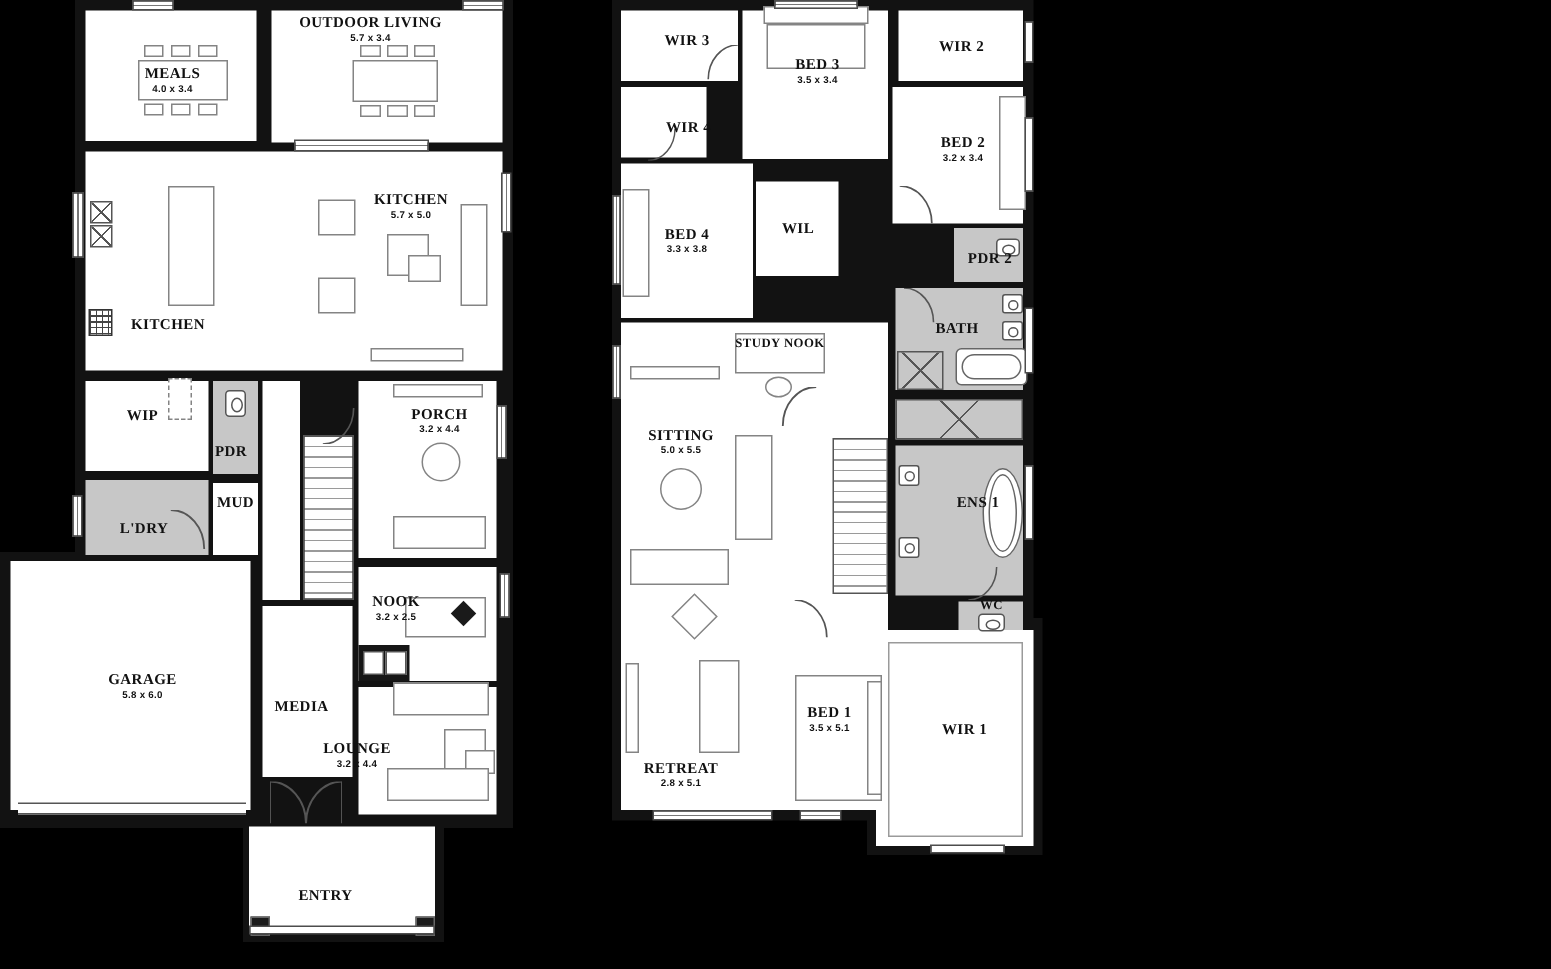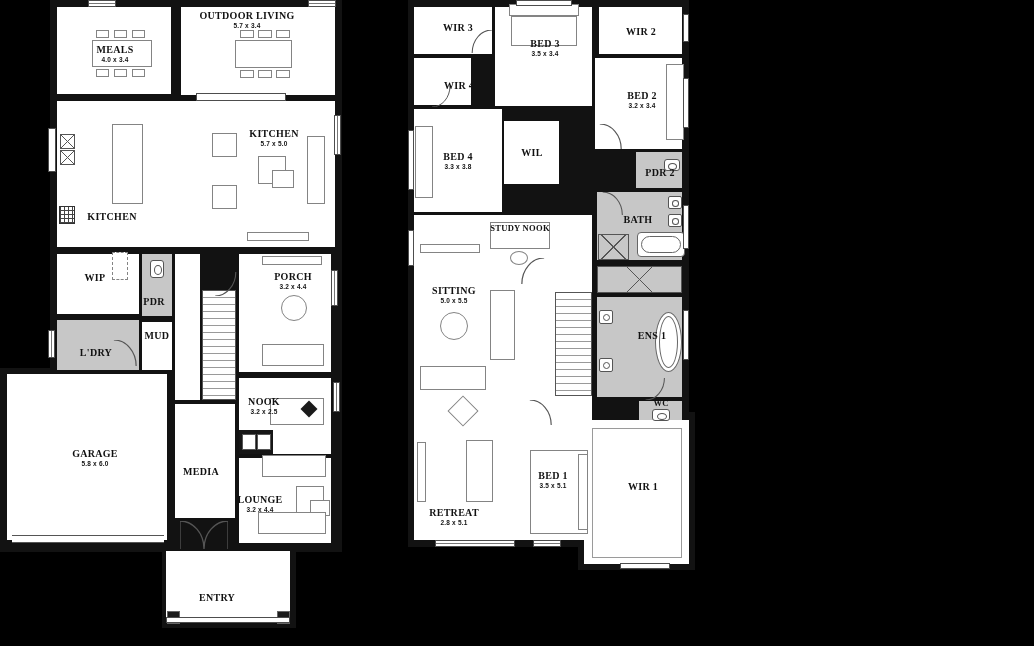--- a/index.html
+++ b/index.html
@@ -251,21 +251,21 @@
       <span class="lbl">NOOK</span>
       <span class="dims">3.2 x 2.5</span>
     </div>
   <div class="tag" style="left:201px;top:466px">
       <span class="lbl">MEDIA</span>
     </div>
   <div class="tag" style="left:95px;top:448px">
       <span class="lbl">GARAGE</span>
       <span class="dims">5.8 x 6.0</span>
     </div>
-  <div class="tag" style="left:260px;top:494px">
+  <div class="tag" style="left:238px;top:494px">
       <span class="lbl">LOUNGE</span>
       <span class="dims">3.2 x 4.4</span>
     </div>
   <div class="tag" style="left:217px;top:592px">
       <span class="lbl">ENTRY</span>
     </div>
 
   <div class="tag" style="left:458px;top:22px">
       <span class="lbl">WIR 3</span>
     </div>

